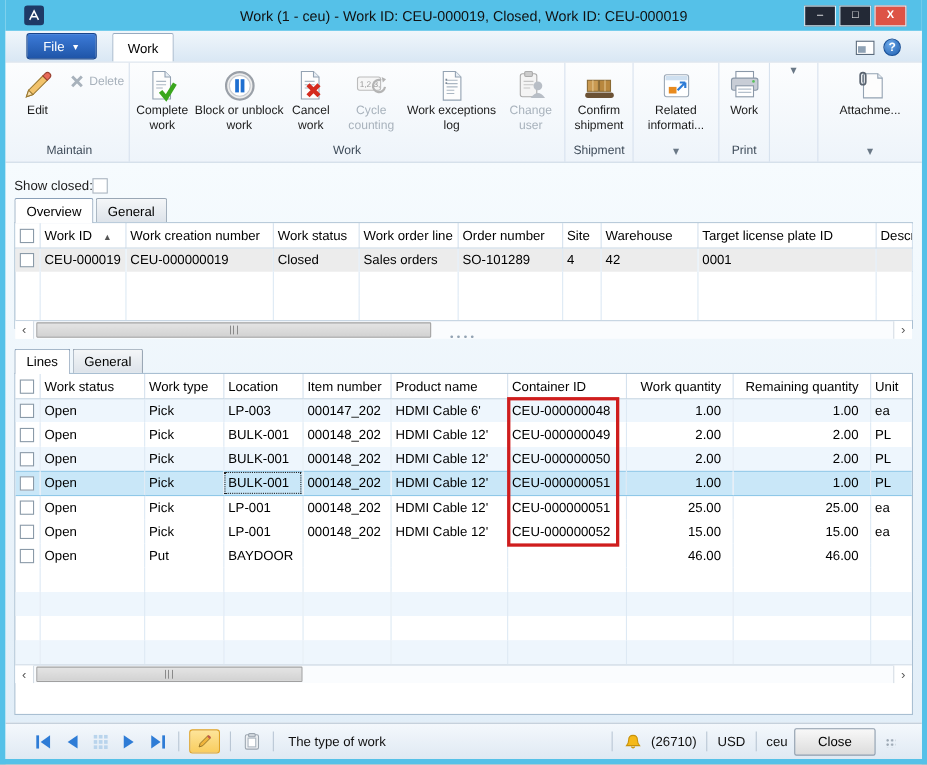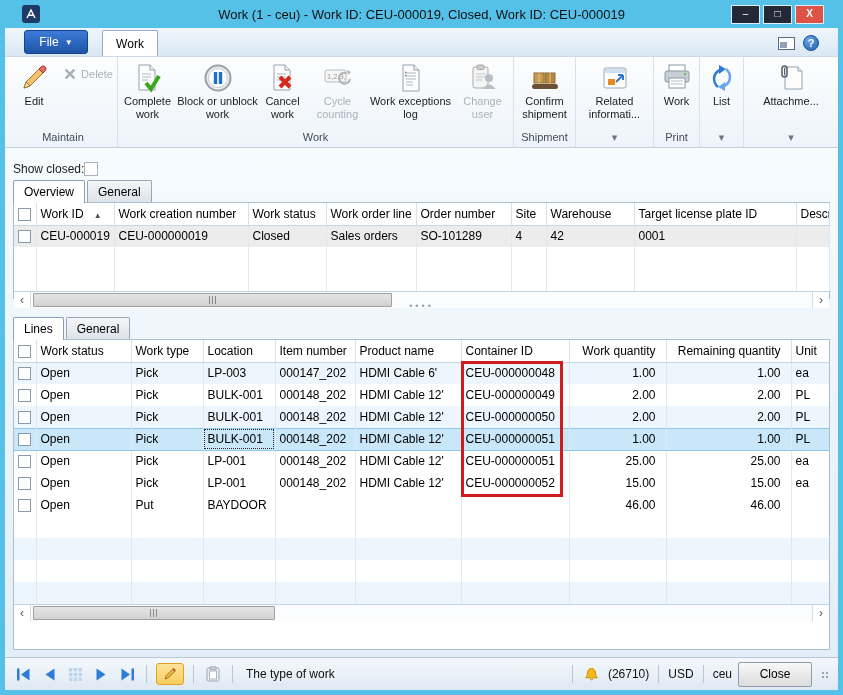--- a/index.html
+++ b/index.html
@@ -66,21 +66,21 @@
   .strack{flex:1;position:relative;}
   .sthumb{position:absolute;top:1px;bottom:1px;left:2px;background:linear-gradient(#e4e4e4,#d2d2d2);border:1px solid #a0a0a0;border-radius:1px;display:flex;align-items:center;justify-content:center;}
   .grip{width:8px;height:8px;background:repeating-linear-gradient(90deg,#8a8a8a 0 1px,transparent 1px 3px);}
   .splitter{height:14px;display:flex;align-items:center;justify-content:center;}
   .dots{font-size:9px;letter-spacing:3px;color:#93a3b3;line-height:4px;}
   
   .actionstrip{height:28px;display:flex;align-items:center;background:linear-gradient(#f7fbfe,#eef5fb);border-bottom:1px solid #d7e4f0;padding-left:4px;}
   .alink{font-size:12px;color:#111;padding:0 14px;}
   .alink.disabled{color:#a6b0ba;}
   
-  .statusbar{height:33px;background:linear-gradient(#f4f8fc,#dfe9f3);border-top:1px solid #b9c6d4;display:flex;align-items:center;padding:0 8px;gap:6px;}
+  .statusbar{height:33px;background:linear-gradient(#f4f8fc,#dfe9f3);border-top:1px solid #b9c6d4;display:flex;align-items:center;padding:0 24px;gap:6px;}
   .sep{width:1px;height:18px;background:#b9c6d4;margin:0 3px;}
   .navbtn{display:flex;align-items:center;justify-content:center;width:20px;height:20px;}
   .pencilbtn{width:28px;height:22px;border:1px solid #dfa224;border-radius:3px;background:linear-gradient(#fde49a,#f9cd5f);display:flex;align-items:center;justify-content:center;}
   .statusmsg{font-size:12px;color:#111;margin-left:4px;}
   .sbright{margin-left:auto;display:flex;align-items:center;gap:6px;font-size:12px;color:#111;}
   .closebtn{width:74px;height:25px;font-size:12px;font-family:"Liberation Sans",sans-serif;background:linear-gradient(#f8f8f8,#dcdcdc);border:1px solid #8e9cab;border-radius:2px;}
   .grip-corner{width:12px;height:12px;position:relative;}
   .grip-corner::after{content:"";position:absolute;right:0;bottom:0;width:9px;height:9px;
     background:radial-gradient(circle,#9aa6b2 1px,transparent 1.2px) 0 0/4px 4px;}
   svg{display:block;}
@@ -269,33 +269,20 @@
                 <circle cx="23" cy="11" r="1.2" fill="#58c05a"></circle>
               </svg>
           </span>
           <span class="rlbl">Work</span>
         </div>
       </div>
       <div class="rglabel">Print</div>
     </div>
 
     <div class="rgroup" style="width:44px">
-      <div class="rbtns">
-        <div class="rbtn" style="width:42px">
-          <span class="ric">
-            <svg width="30" height="30" viewBox="0 0 30 30">
-                <path d="M11 24 C5 19 6 10 13 7" stroke="#2e7cd6" stroke-width="2.5" fill="none"></path>
-                <path d="M12 2 l7 4 -7 5 z" fill="#2e7cd6"></path>
-                <path d="M19 6 C25 11 24 20 17 23" stroke="#6aa7e8" stroke-width="2.5" fill="none"></path>
-                <path d="M18 28 l-7-4 7-5 z" fill="#6aa7e8"></path>
-              </svg>
-          </span>
-          <span class="rlbl">List</span>
-        </div>
-      </div>
       <div class="rglabel" style="color:#6a7886;">▾</div>
     </div>
 
     <div class="rgroup" style="flex:1">
       <div class="rbtns">
         <div class="rbtn" style="width:80px">
           <span class="ric">
             <svg width="30" height="30" viewBox="0 0 30 30">
                 <path d="M9 4 h13 l4 4 v18 H9 z" fill="#fdfdfd" stroke="#93a2b2"></path>
                 <path d="M22 4 v4 h4" fill="#e8eef4" stroke="#93a2b2"></path>

